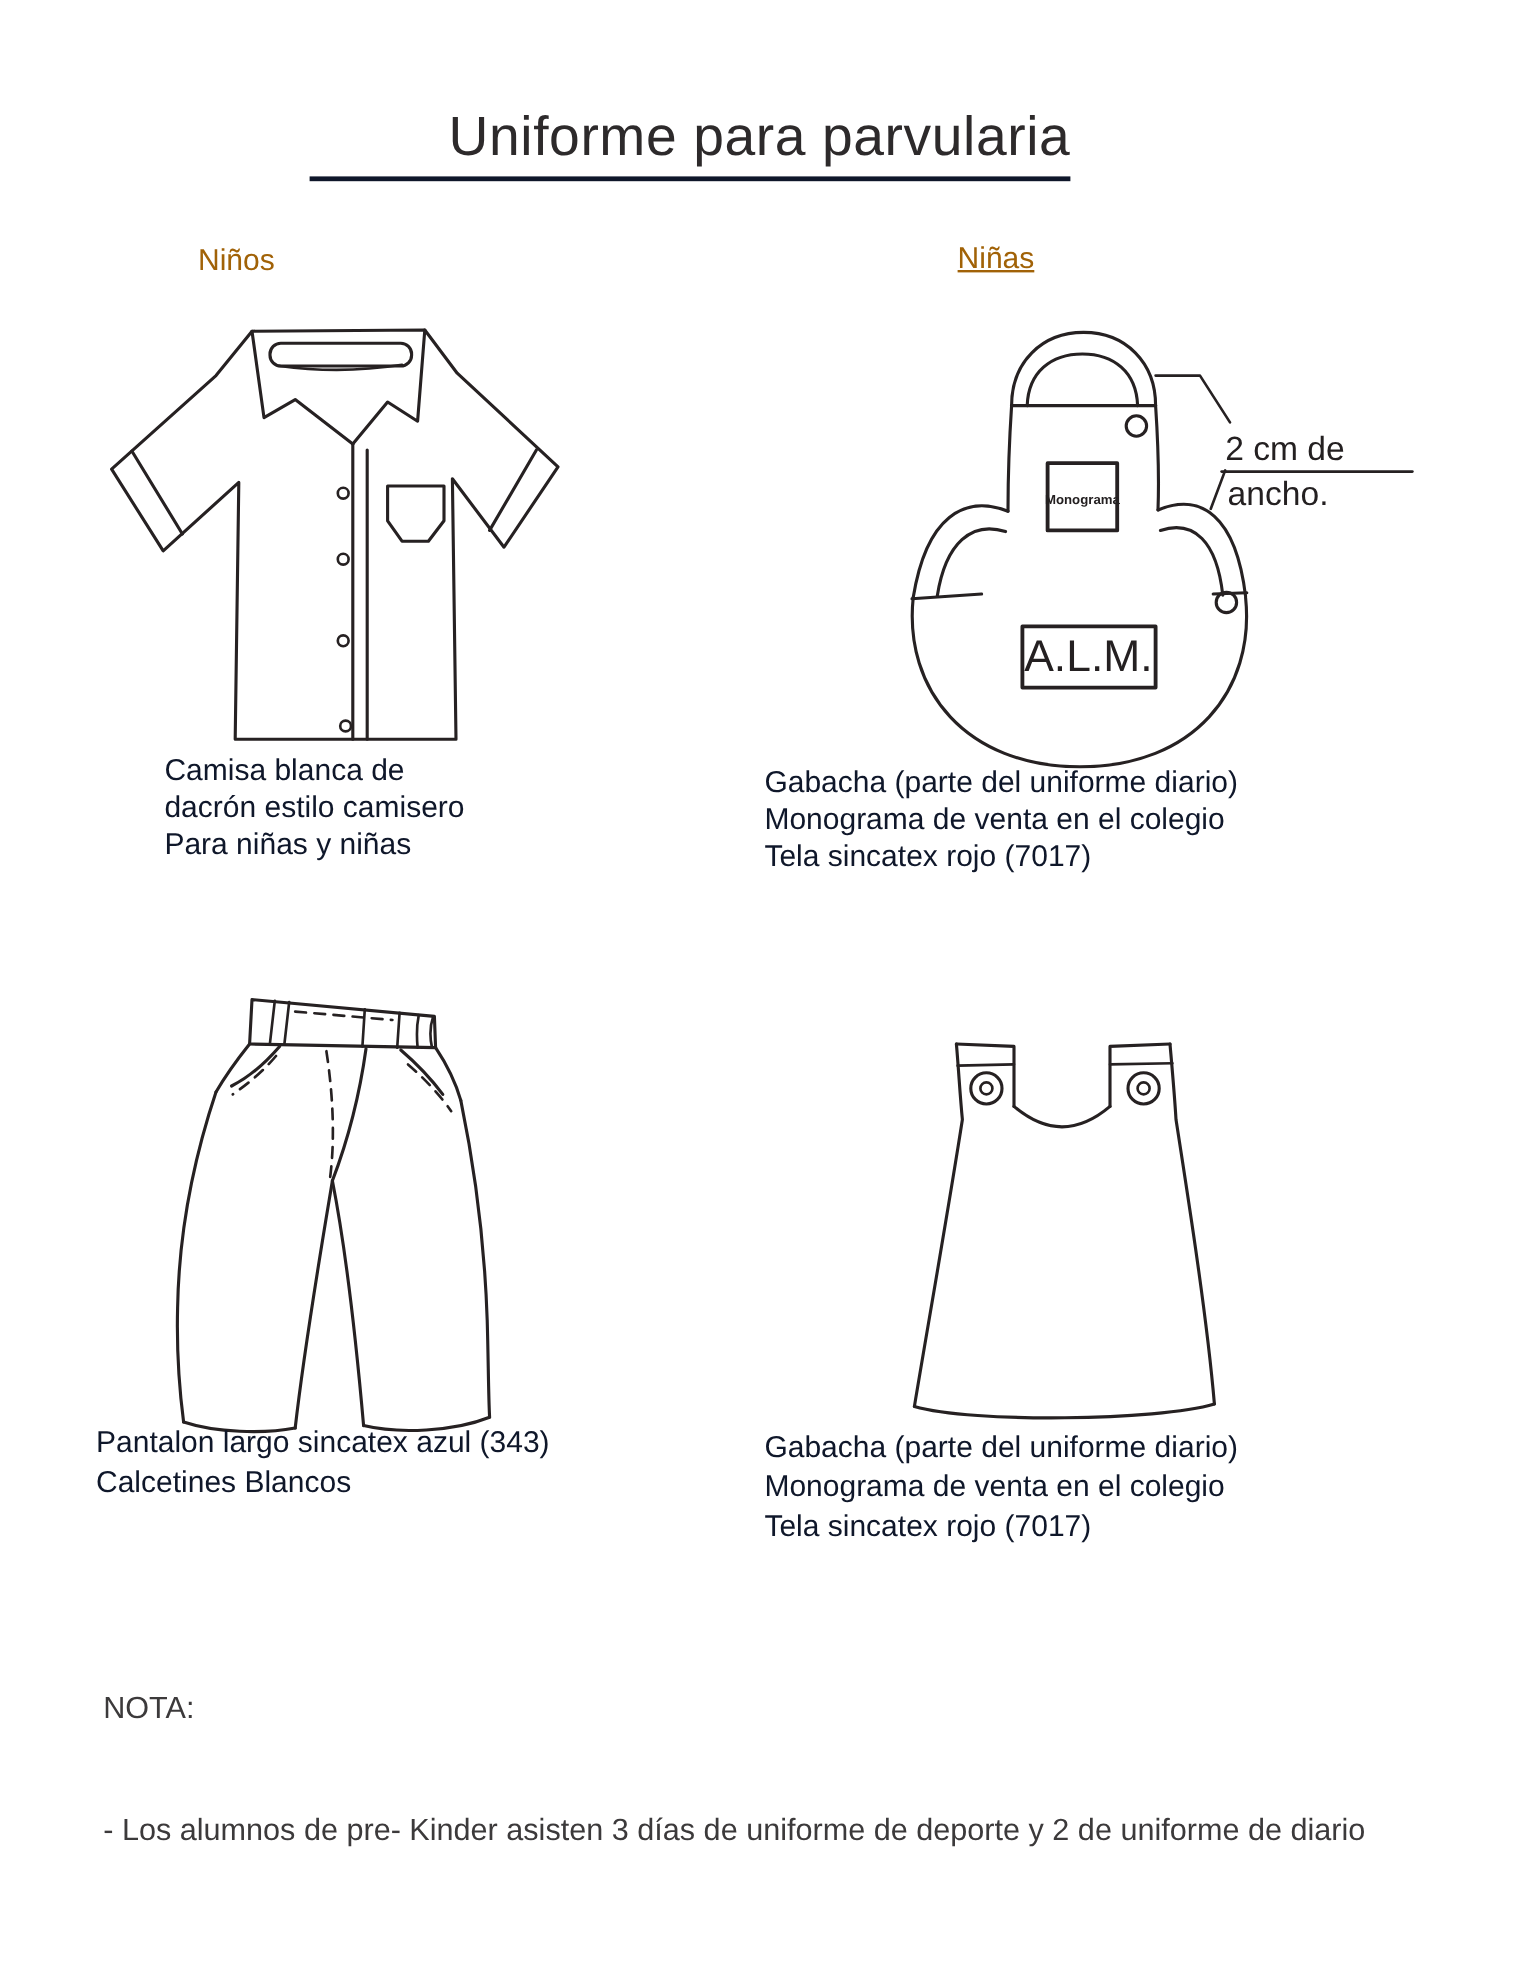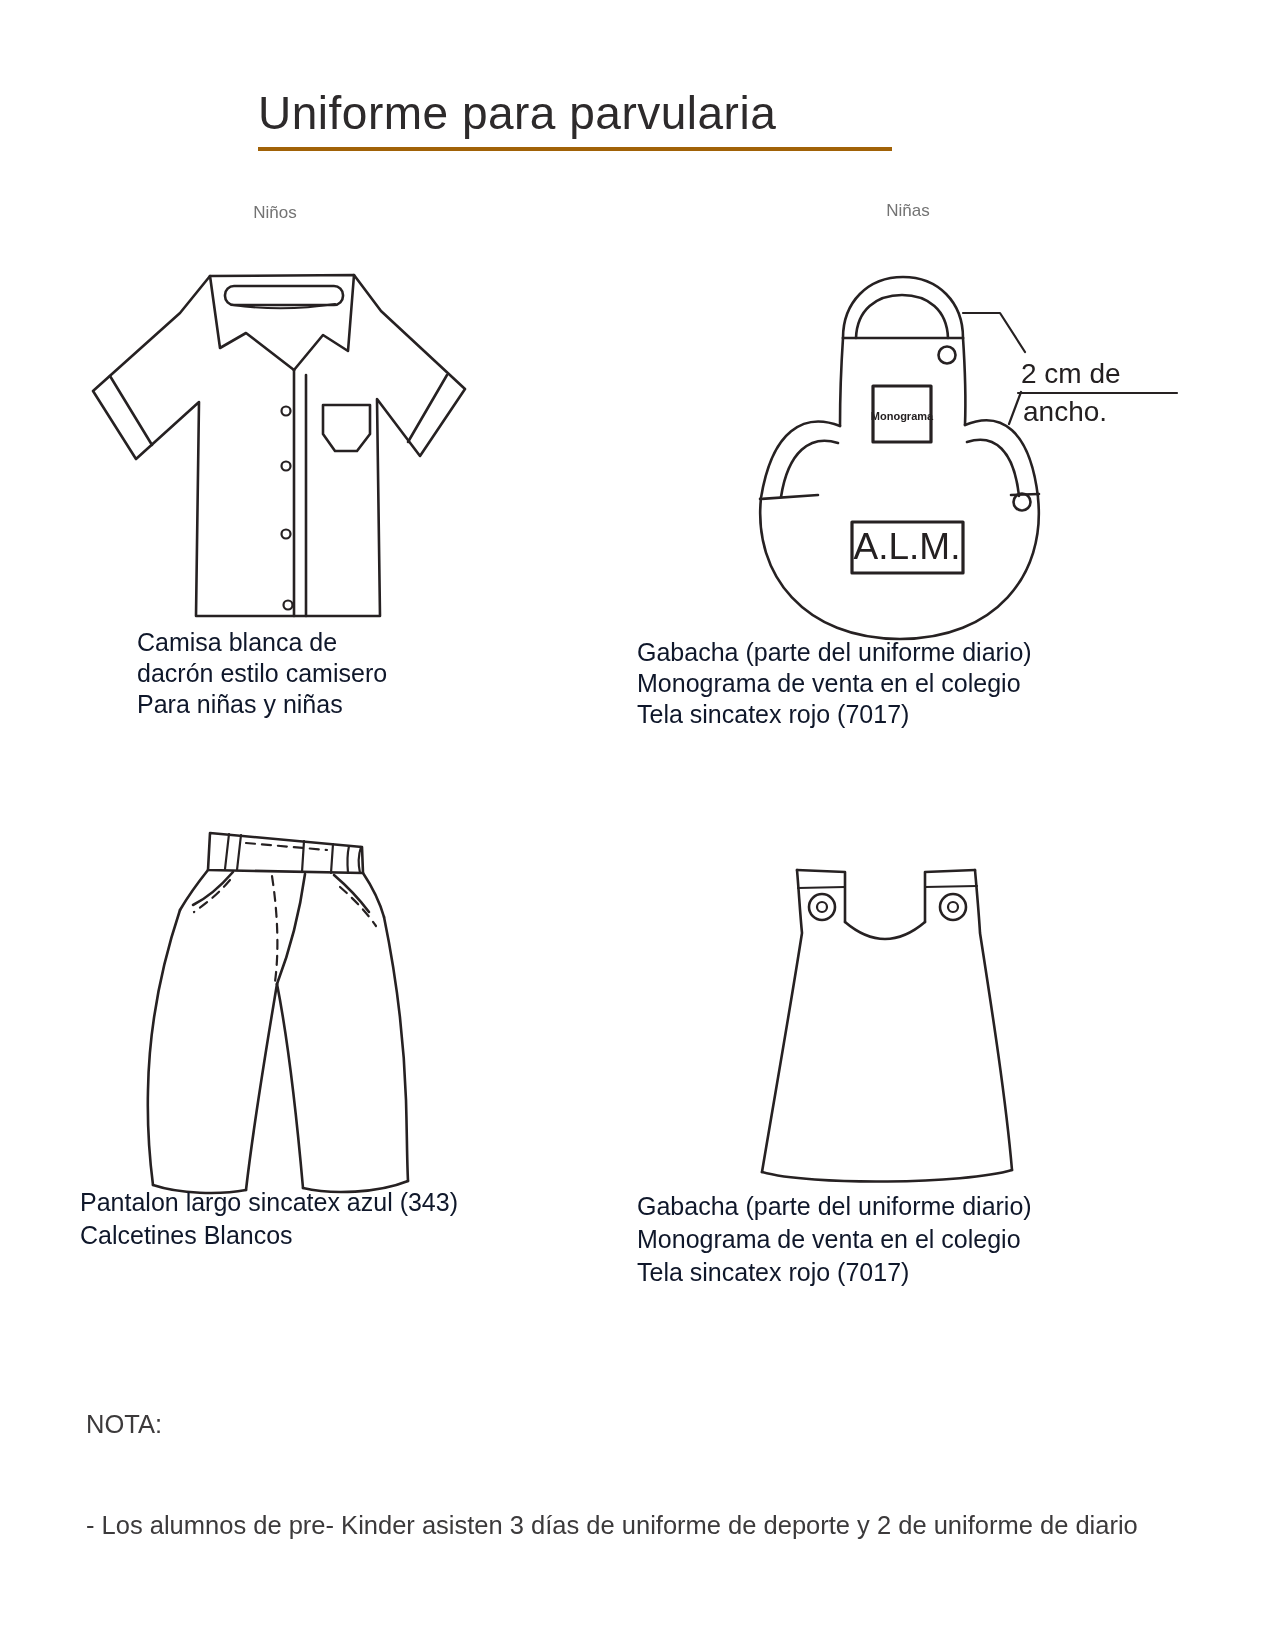--- a/index.html
+++ b/index.html
@@ -2,45 +2,45 @@
 <html><head>
 <meta charset="utf-8">
 <style>
   html,body { margin:0; padding:0; background:#ffffff; }
   .page {
     position:relative; width:1275px; height:1650px; background:#ffffff;
     font-family:"Liberation Sans", sans-serif; color:#3c3c3c; overflow:hidden;
   }
   .abs { position:absolute; }
   .page-title {
-    left:258px; top:86px; width:634px; text-align:left;
+    left:258px; top:86px; width:634px; text-align:right;
     font-size:46px; letter-spacing:0.5px; color:#2d2a2b;
-    padding-bottom:7px; border-bottom:4px solid #a16207;
+    padding-bottom:7px; border-bottom:4px solid #0f172a;
   }
-  .col-label { font-size:17px; color:#737373; width:220px; text-align:center; }
+  .col-label { font-size:25px; color:#a16207; width:220px; text-align:left; }
   .caption { font-size:25px; line-height:31px; color:#0f172a; }
   .caption.wide { line-height:33px; }
   .note { font-size:25.5px; line-height:33px; color:#3c3a3b; white-space:pre; }
   .note .heading { margin-bottom:2px; }
   svg { position:absolute; overflow:visible; }
   .ink  { fill:none; stroke:#262122; stroke-width:2.6; stroke-linejoin:round; stroke-linecap:round; }
   .ink.thick { stroke-width:3.2; }
   .ink.thin  { stroke-width:2.2; }
   .dash { stroke-dasharray:9 7; }
   .svg-label { fill:#242021; stroke:none; font-family:"Liberation Sans", sans-serif; }
 </style>
 </head>
 <body>
 
 <div class="page">
 
   <div class="abs page-title">Uniforme para parvularia</div>
 
   <div class="abs col-label" style="left:165px; top:203px;">Niños</div>
-  <div class="abs col-label" style="left:798px; top:201px;">Niñas</div>
+  <div class="abs col-label" style="left:798px; top:201px;text-decoration:underline;">Niñas</div>
 
   <svg style="left:86px; top:248px;" width="384" height="374" viewBox="0 0 384 374">
     <path class="ink" d="M124,28 L268,27 L295,63 L379,141 L334,208 L291,151 L294,368 L110,368 L113,154 L50,211 L7,143 L94,65 Z"></path>
     <path class="ink" d="M24,128 L66,197"></path>
     <path class="ink" d="M361,127 L322,194"></path>
     <rect class="ink" x="139" y="38" width="118" height="19" rx="9"></rect>
     <path class="ink thin" d="M147,57 Q198,64 249,56"></path>
     <path class="ink" d="M124,28 L134,100 L160,85 L208,122"></path>
     <path class="ink" d="M268,27 L262,103 L237,87 L208,122"></path>
     <path class="ink" d="M208,122 L208,368"></path>

